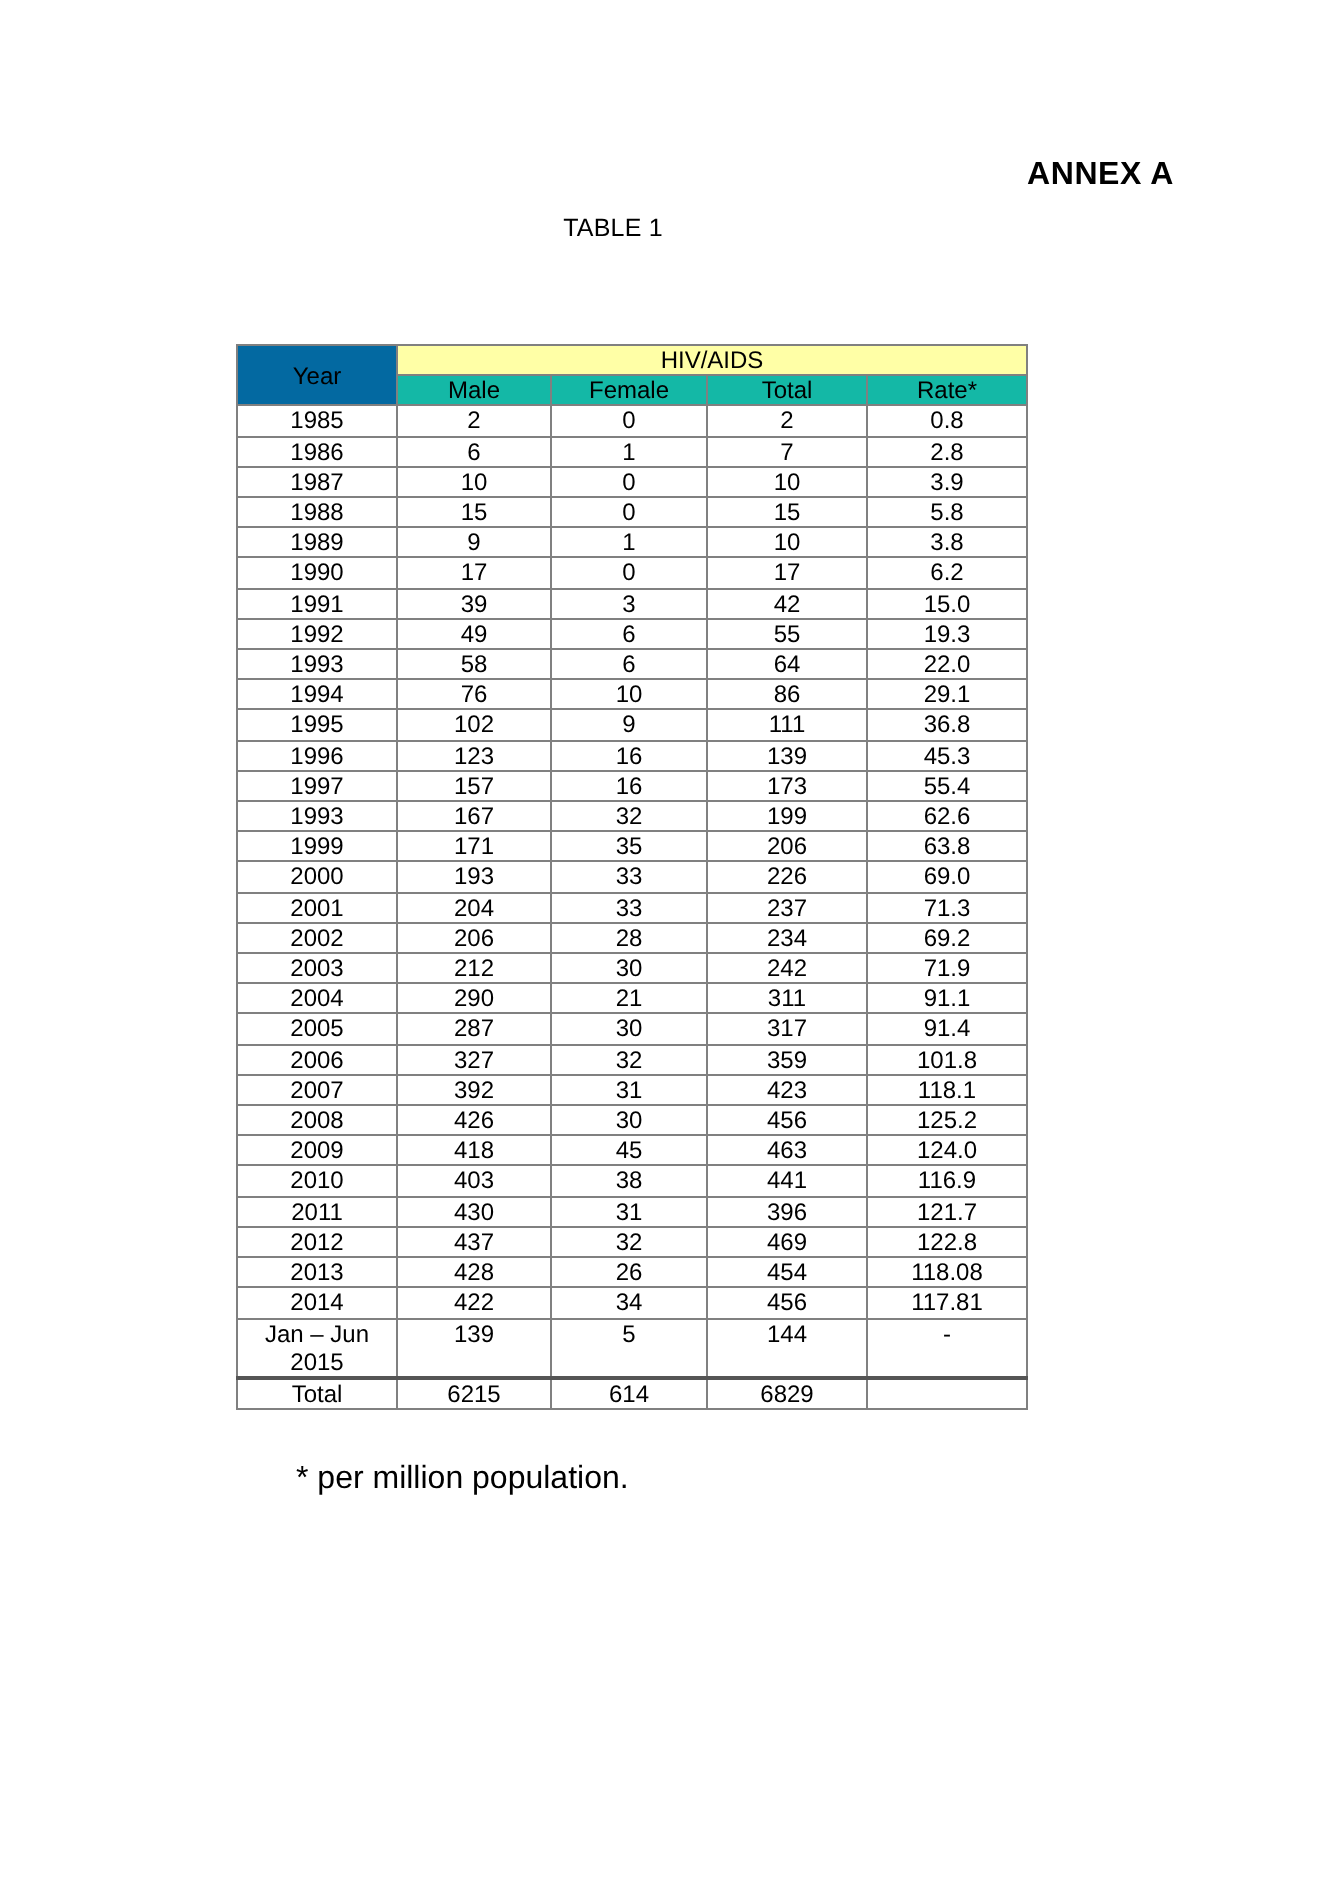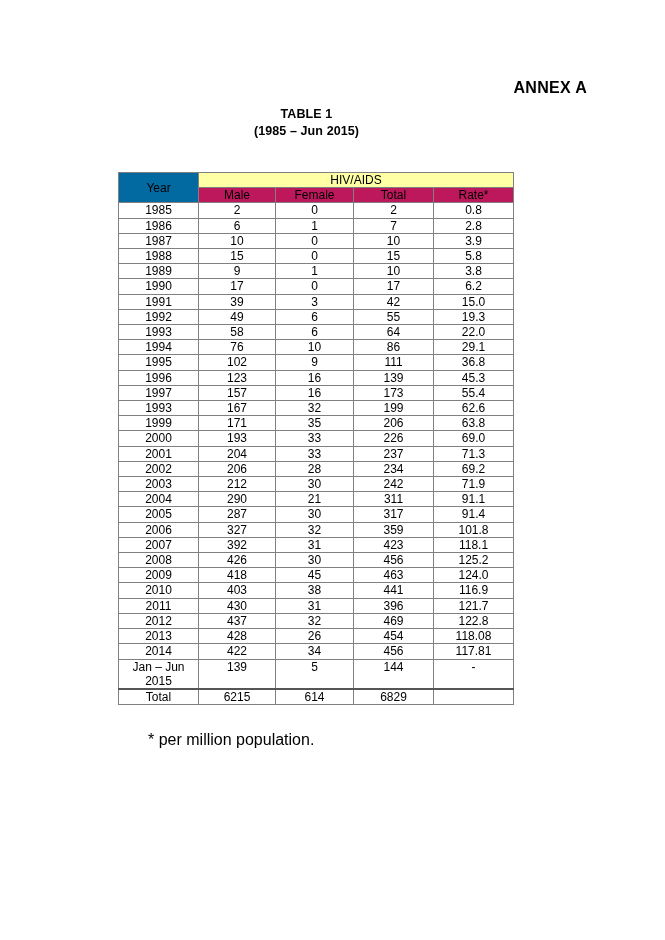--- a/index.html
+++ b/index.html
@@ -27,21 +27,21 @@
     font-weight: bold;
     letter-spacing: 0.3px;
   }
   .titles {
     position: absolute;
     top: 106px;
     left: 0;
     width: 613px;
     text-align: center;
     font-size: 12.5px;
-    font-weight: bold;
+    font-weight: normal;
     line-height: 16.5px;
     letter-spacing: 0.1px;
   }
   .titles div { white-space: nowrap; }
 
   table.data {
     position: absolute;
     left: 118px;
     top: 172px;
     border-collapse: collapse;
@@ -57,21 +57,21 @@
     height: 14.2px;
     line-height: 14.2px;
   }
   col.c-year   { width: 80px; }
   col.c-male   { width: 77px; }
   col.c-female { width: 78px; }
   col.c-total  { width: 80px; }
   col.c-rate   { width: 80px; }
 
   th.hdr {
-    background: #be185d;
+    background: #14b8a6;
     height: 15px;
     line-height: 15px;
   }
   th.hdr-year {
     background: #0369a1;
     vertical-align: bottom;
     padding-bottom: 1px;
   }
   th.hdr-span {
     background: #ffffa6;
@@ -99,21 +99,20 @@
 </style>
 </head>
 <body>
 
 <div class="page">
 
   <div class="annex">ANNEX A</div>
 
   <div class="titles">
     <div>TABLE 1</div>
-    <div>(1985 – Jun 2015)</div>
   </div>
 
   <table class="data">
     <colgroup>
       <col class="c-year">
         <col class="c-male">
         <col class="c-female">
         <col class="c-total">
         <col class="c-rate">
     </colgroup>

